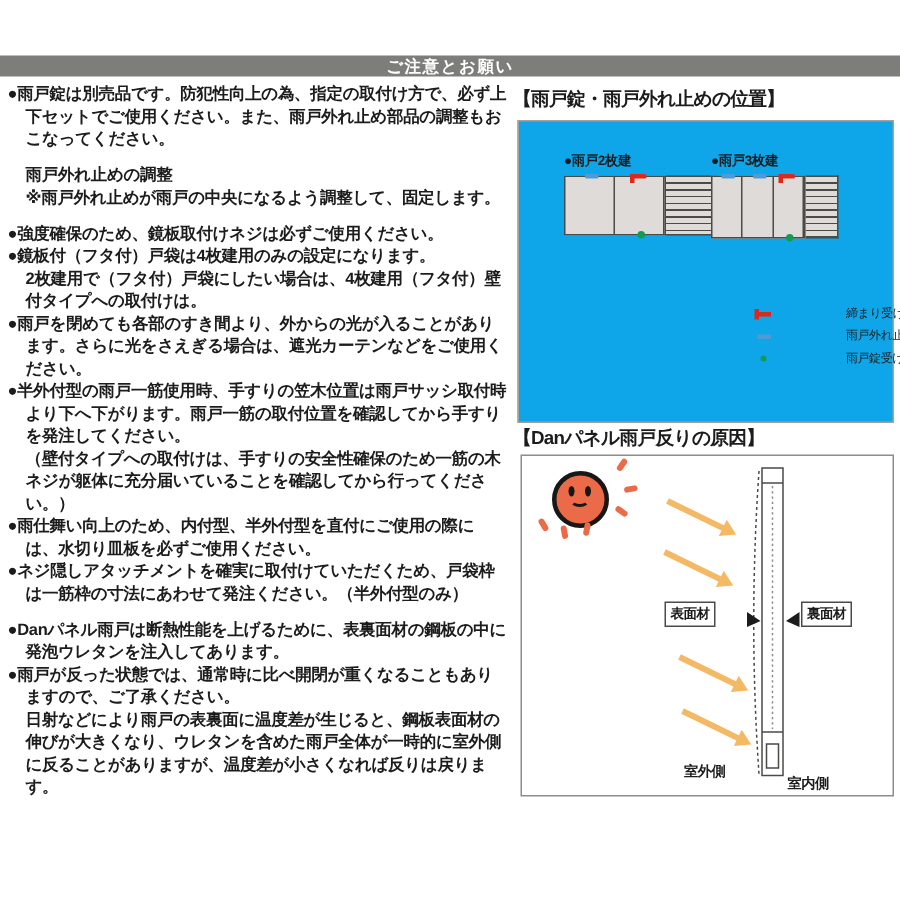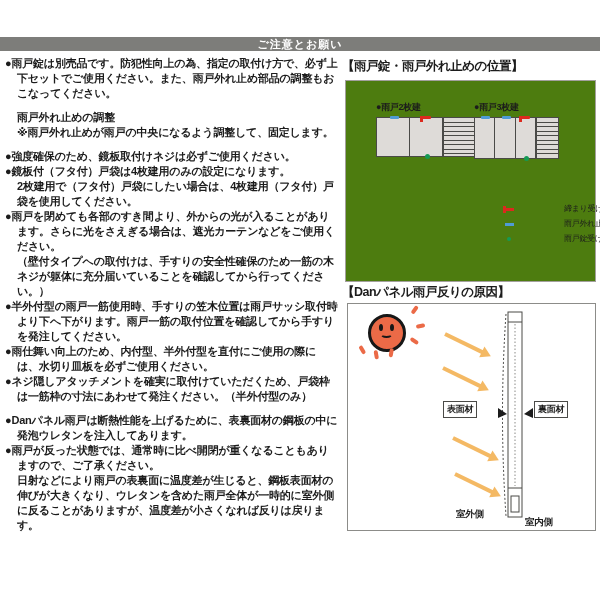--- a/index.html
+++ b/index.html
@@ -25,21 +25,21 @@
   .note.gap{margin-top:9px;}
   
   .r-heading{
     position:absolute;left:342px;width:256px;font-size:12.5px;font-weight:bold;
     letter-spacing:-0.5px;white-space:nowrap;
   }
   #heading-lock{top:58px;}
   #heading-warp{top:284px;}
   .panelbox1{
     position:absolute;left:345px;top:80px;width:251px;height:202px;
-    background:#4d7c0f;border:1px solid #a3a09d;box-sizing:border-box;
+    background:#0ea5e9;border:1px solid #a3a09d;box-sizing:border-box;
   }
   .panelbox2{
     position:absolute;left:347px;top:303px;width:249px;height:228px;
     background:#ffffff;border:1px solid #8c8c89;box-sizing:border-box;
   }
   
   .sd{position:absolute;}
   .sd-label{font-size:9px;font-weight:bold;letter-spacing:-0.3px;white-space:nowrap;margin-bottom:3px;}
   .sd-body{display:flex;align-items:stretch;}
   .panels{position:relative;display:flex;border:1px solid #4a4a47;box-sizing:border-box;background:#dedbd8;}
@@ -93,24 +93,24 @@
 <div class="titlebar">
   <span>ご注意とお願い</span>
 </div>
 
 <div class="notes">
   <p class="note bullet">●雨戸錠は別売品です。防犯性向上の為、指定の取付け方で、必ず上下セットでご使用ください。また、雨戸外れ止め部品の調整もおこなってください。</p>
   <p class="note sub gap">雨戸外れ止めの調整</p>
   <p class="note sub">※雨戸外れ止めが雨戸の中央になるよう調整して、固定します。</p>
   <p class="note bullet gap">●強度確保のため、鏡板取付けネジは必ずご使用ください。</p>
   <p class="note bullet">●鏡板付（フタ付）戸袋は4枚建用のみの設定になります。</p>
-  <p class="note sub">2枚建用で（フタ付）戸袋にしたい場合は、4枚建用（フタ付）戸袋を使用してください。</p>
+  <p class="note sub">2枚建用で（フタ付）戸袋にしたい場合は、4枚建用（フタ付）壁付タイプへの取付けは。</p>
   <p class="note bullet">●雨戸を閉めても各部のすき間より、外からの光が入ることがあります。さらに光をさえぎる場合は、遮光カーテンなどをご使用ください。</p>
+  <p class="note bullet">●半外付型の雨戸一筋使用時、手すりの笠木位置は雨戸サッシ取付時より下へ下がります。雨戸一筋の取付位置を確認してから手すりを発注してください。</p>
   <p class="note sub">（壁付タイプへの取付けは、手すりの安全性確保のため一筋の木ネジが躯体に充分届いていることを確認してから行ってください。）</p>
-  <p class="note bullet">●半外付型の雨戸一筋使用時、手すりの笠木位置は雨戸サッシ取付時より下へ下がります。雨戸一筋の取付位置を確認してから手すりを発注してください。</p>
   <p class="note bullet">●雨仕舞い向上のため、内付型、半外付型を直付にご使用の際には、水切り皿板を必ずご使用ください。</p>
   <p class="note bullet">●ネジ隠しアタッチメントを確実に取付けていただくため、戸袋枠は一筋枠の寸法にあわせて発注ください。（半外付型のみ）</p>
   <p class="note bullet gap">●Danパネル雨戸は断熱性能を上げるために、表裏面材の鋼板の中に発泡ウレタンを注入してあります。</p>
   <p class="note bullet">●雨戸が反った状態では、通常時に比べ開閉が重くなることもありますので、ご了承ください。</p>
   <p class="note sub">日射などにより雨戸の表裏面に温度差が生じると、鋼板表面材の伸びが大きくなり、ウレタンを含めた雨戸全体が一時的に室外側に反ることがありますが、温度差が小さくなれば反りは戻ります。</p>
 </div>
 
 <div class="r-heading" id="heading-lock">【雨戸錠・雨戸外れ止めの位置】</div>
 
 <div class="panelbox1">

